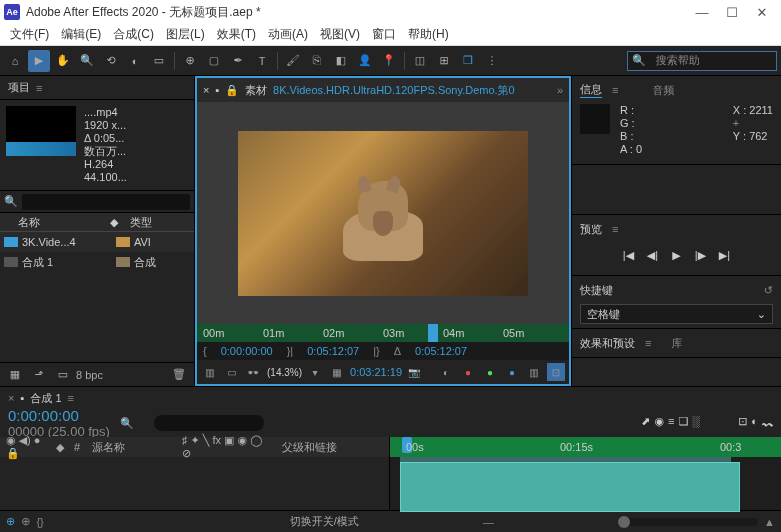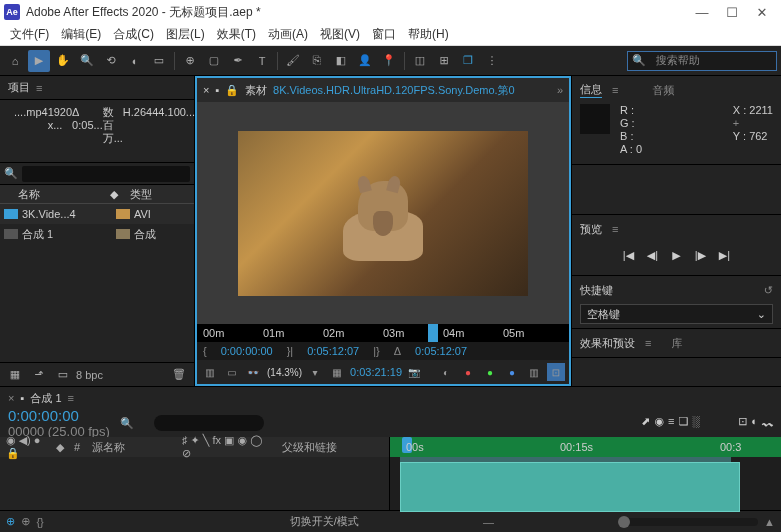--- a/index.html
+++ b/index.html
@@ -16,21 +16,21 @@
 .sep{width:1px;height:18px;background:#444;margin:0 2px}
 .search-box{margin-left:auto;background:#1a1a1a;border:1px solid #3a6fa8;height:20px;width:150px;display:flex;align-items:center;padding:0 4px}
 .main{display:flex;height:310px}
 .left-panel{width:195px;background:#232323;border-right:1px solid #000;display:flex;flex-direction:column}
 .panel-tab{height:24px;display:flex;align-items:center;padding:0 8px;gap:6px;border-bottom:1px solid #000}
 .panel-tab .txt{color:#ccc}
 .panel-tab .menu{color:#888}
 .project-item{display:flex;padding:6px;gap:8px}
 .thumb{width:70px;height:50px;background:#000;position:relative}
 .wave{position:absolute;bottom:0;left:0;right:0;height:14px;background:linear-gradient(90deg,#2a8fc4 0%,#1a6fa4 100%)}
-.meta{display:flex;flex-direction:row;color:#aaa;font-size:10px;line-height:13px}
+.meta{display:flex;flex-direction:column;color:#aaa;font-size:10px;line-height:13px}
 .proj-toolbar{height:22px;display:flex;align-items:center;gap:4px;padding:0 4px;border-top:1px solid #000}
 .proj-filter{background:#111;height:16px;flex:1;border-radius:2px}
 .list-header{display:flex;background:#2a2a2a;height:20px;align-items:center;border-top:1px solid #000;border-bottom:1px solid #444}
 .col-name{width:110px;padding-left:18px}
 .col-tag{width:20px}
 .col-type{flex:1}
 .list-row{display:flex;height:20px;align-items:center}
 .list-row:nth-child(odd){background:#2a2a2a}
 .row-icon{width:14px;height:10px;margin:0 4px}
 .row-text{color:#ccc}
@@ -41,21 +41,21 @@
 .viewer-tab .clip-name{color:#3a9fd8}
 .preview{flex:1;background:#3a3a3a;display:flex;align-items:center;justify-content:center}
 .frame{width:290px;height:165px;background:linear-gradient(135deg,#8b6b3a 0%,#c4944a 30%,#6b4a2a 60%,#3a2a1a 100%);position:relative;overflow:hidden}
 .wolf{position:absolute;left:50%;top:55%;transform:translate(-50%,-50%);width:120px;height:100px}
 .wolf-body{position:absolute;width:80px;height:50px;background:#b8956a;border-radius:40% 30% 20% 20%;left:20px;top:40px}
 .wolf-head{position:absolute;width:50px;height:50px;background:#a8855a;border-radius:50% 40% 30% 30%;left:35px;top:10px}
 .wolf-snout{position:absolute;width:20px;height:25px;background:#8a6a4a;border-radius:30% 30% 50% 50%;left:50px;top:40px}
 .wolf-ear{position:absolute;width:12px;height:16px;background:#9a7a5a;border-radius:50% 50% 0 0}
 .wolf-ear.l{left:35px;top:5px;transform:rotate(-15deg)}
 .wolf-ear.r{left:65px;top:5px;transform:rotate(15deg)}
-.ruler{height:18px;background:#000000;display:flex;align-items:center;padding:0 6px;color:#aaa;font-size:9px;position:relative}
+.ruler{height:18px;background:#14532d;display:flex;align-items:center;padding:0 6px;color:#aaa;font-size:9px;position:relative}
 .ruler span{flex:1;text-align:left}
 .playhead{position:absolute;top:0;left:62%;width:10px;height:18px;background:#3a9fd8}
 .time-row{height:18px;display:flex;align-items:center;gap:14px;padding:0 6px;font-size:10px;background:#1a1a1a}
 .time-row .ti{color:#3a9fd8}
 .viewer-bottom{height:24px;display:flex;align-items:center;gap:4px;padding:0 4px;background:#232323}
 .viewer-bottom .btn{width:18px;height:18px;color:#999;display:flex;align-items:center;justify-content:center;font-size:10px}
 .right-panel{width:210px;background:#232323;border-left:1px solid #000;display:flex;flex-direction:column}
 .r-sec{border-bottom:1px solid #000;padding:4px 8px}
 .r-tab{display:flex;gap:10px;height:20px;align-items:center}
 .r-tab .active{color:#ccc;border-bottom:1px solid #3a9fd8}

